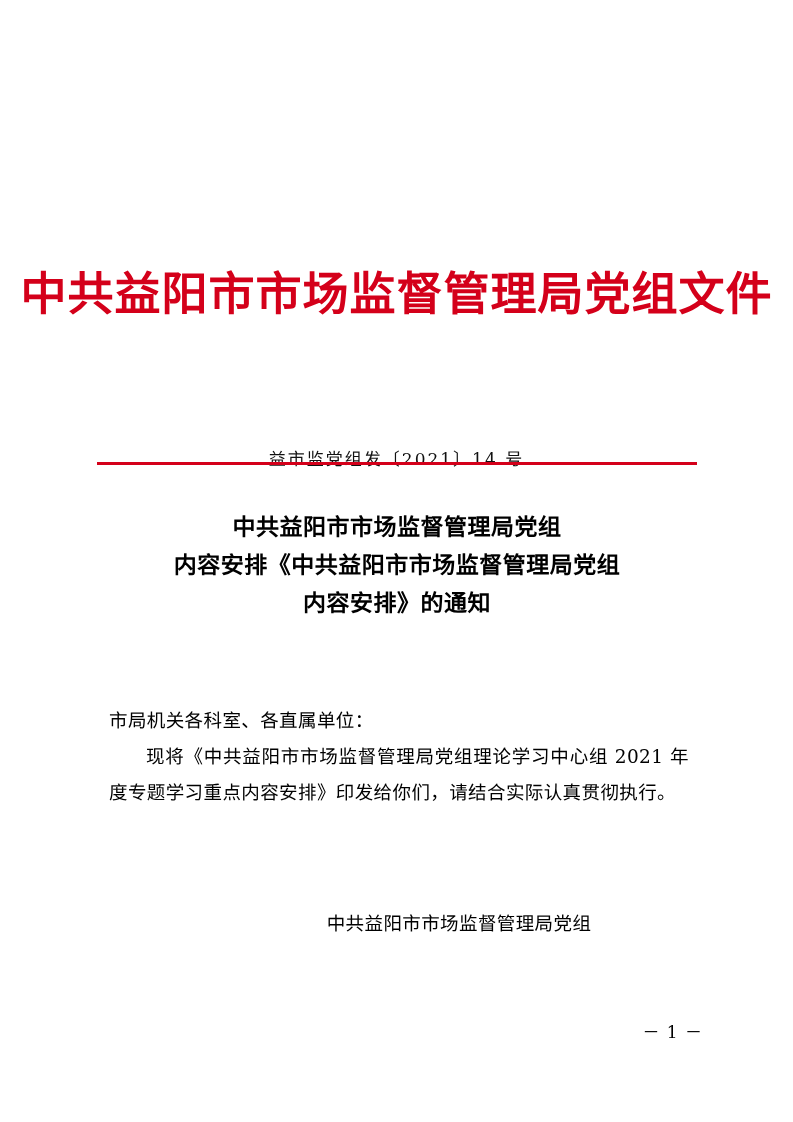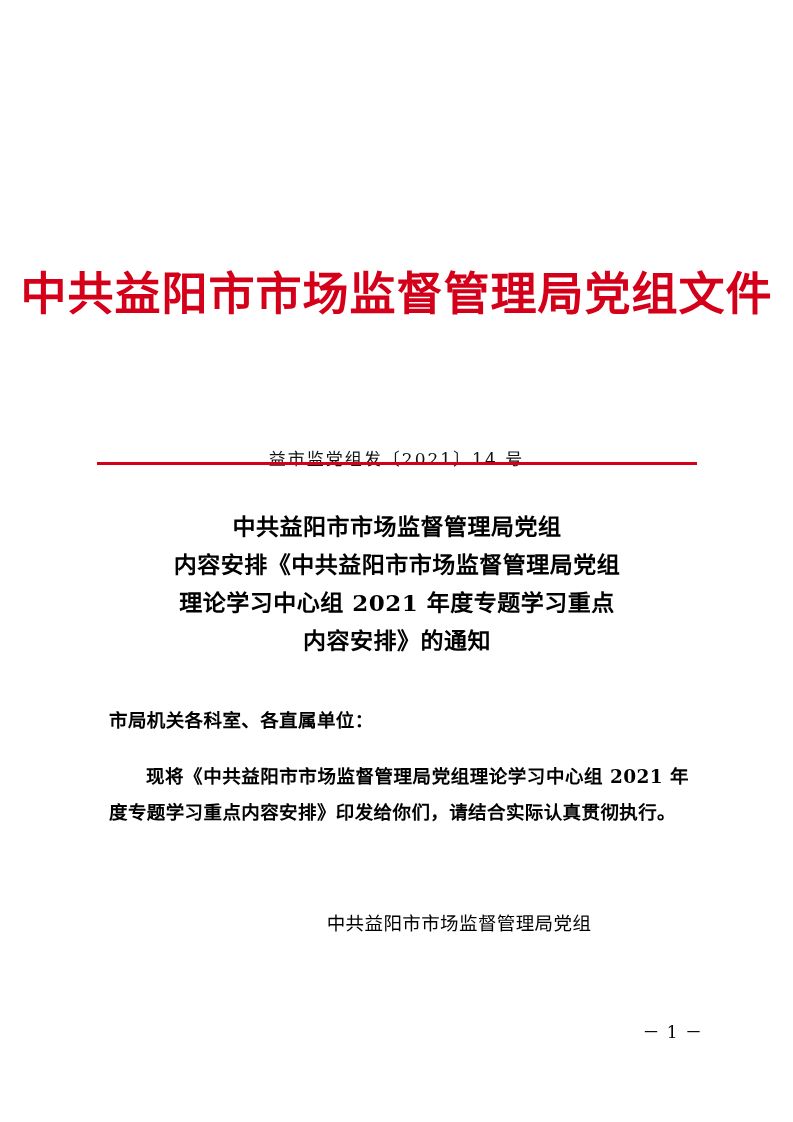--- a/index.html
+++ b/index.html
@@ -79,28 +79,26 @@
 
   
   .body-block {
     position: absolute;
     left: 109px;
     top: 703px;
     width: 580px;
     font-size: 18.5px;
     line-height: 1.95;
     letter-spacing: 0.4px;
-    font-weight: bold;
   }
   .salutation { text-align: left; }
   .para {
     text-indent: 2em;
     text-align: justify;
     text-justify: inter-ideograph;
-    margin-top: 20px;
   }
 
   
   .signature {
     position: absolute;
     left: 109px;
     top: 905px;
     width: 580px;
     font-size: 18.5px;
     line-height: 2.1;
@@ -130,21 +128,20 @@
 
   <div class="masthead">中共益阳市市场监督管理局党组文件</div>
 
   <div class="doc-number">益市监党组发〔2021〕14 号</div>
 
   <div class="red-rule"></div>
 
   <div class="doc-title">
     <span class="line">中共益阳市市场监督管理局党组</span>
     <span class="line">内容安排《中共益阳市市场监督管理局党组</span>
-    <span class="line">理论学习中心组 2021 年度专题学习重点</span>
     <span class="line">内容安排》的通知</span>
   </div>
 
   <div class="body-block">
     <div class="salutation">市局机关各科室、各直属单位：</div>
     <div class="para">现将《中共益阳市市场监督管理局党组理论学习中心组 2021 年度专题学习重点内容安排》印发给你们，请结合实际认真贯彻执行。</div>
   </div>
 
   <div class="signature">
     <span class="sig-line">中共益阳市市场监督管理局党组</span>

